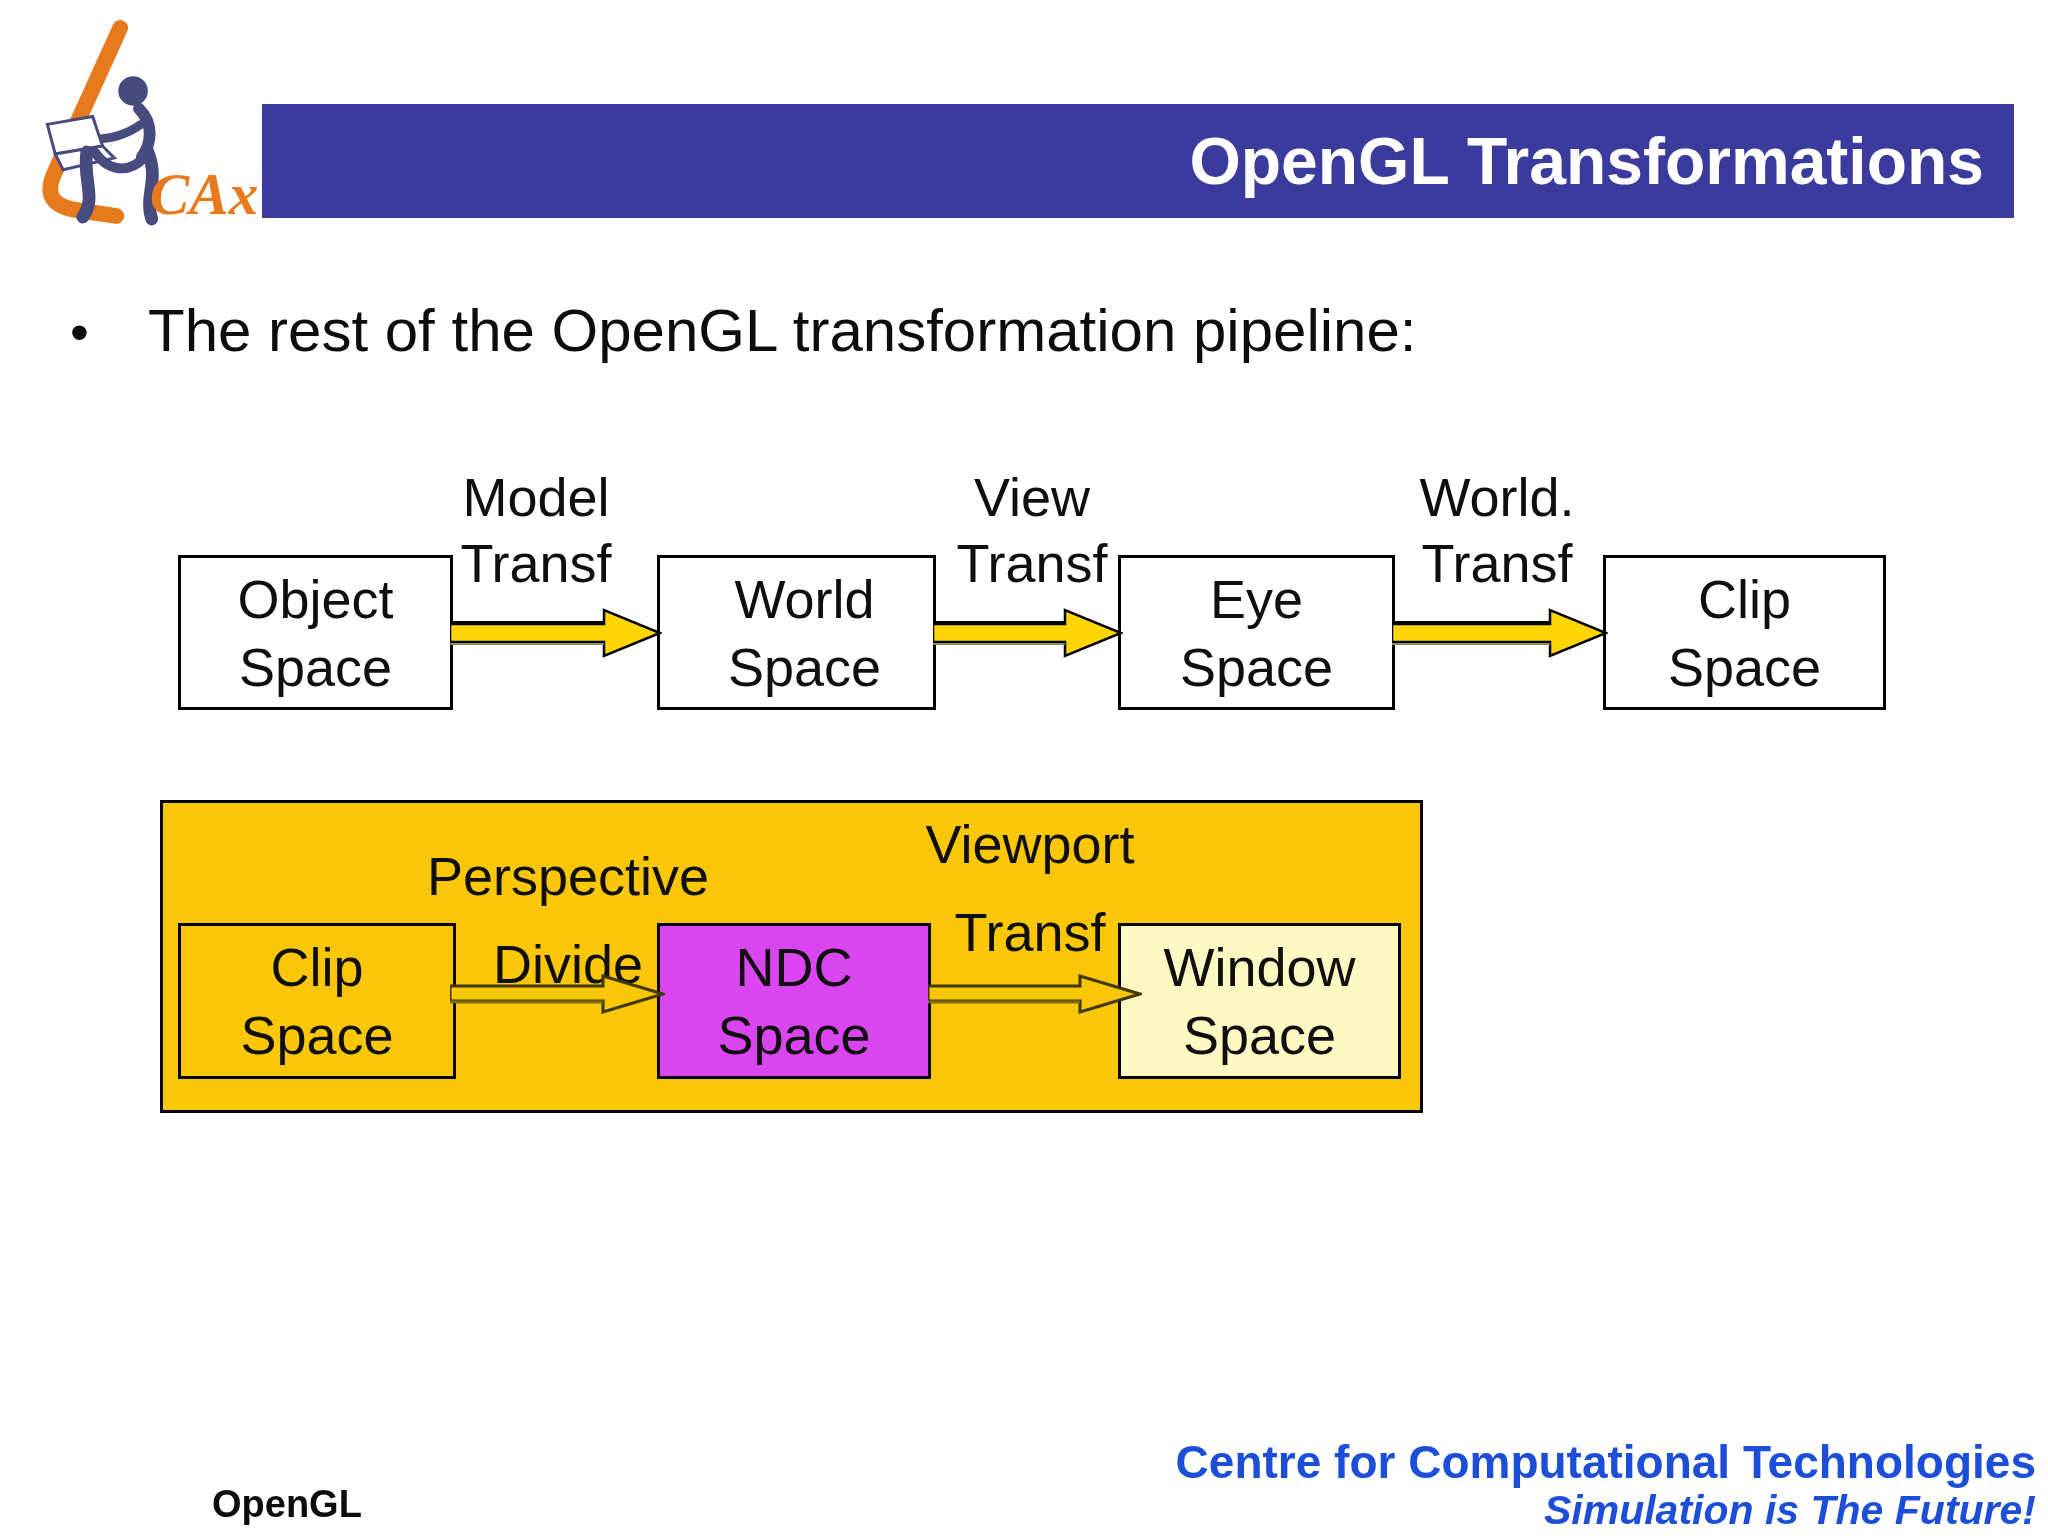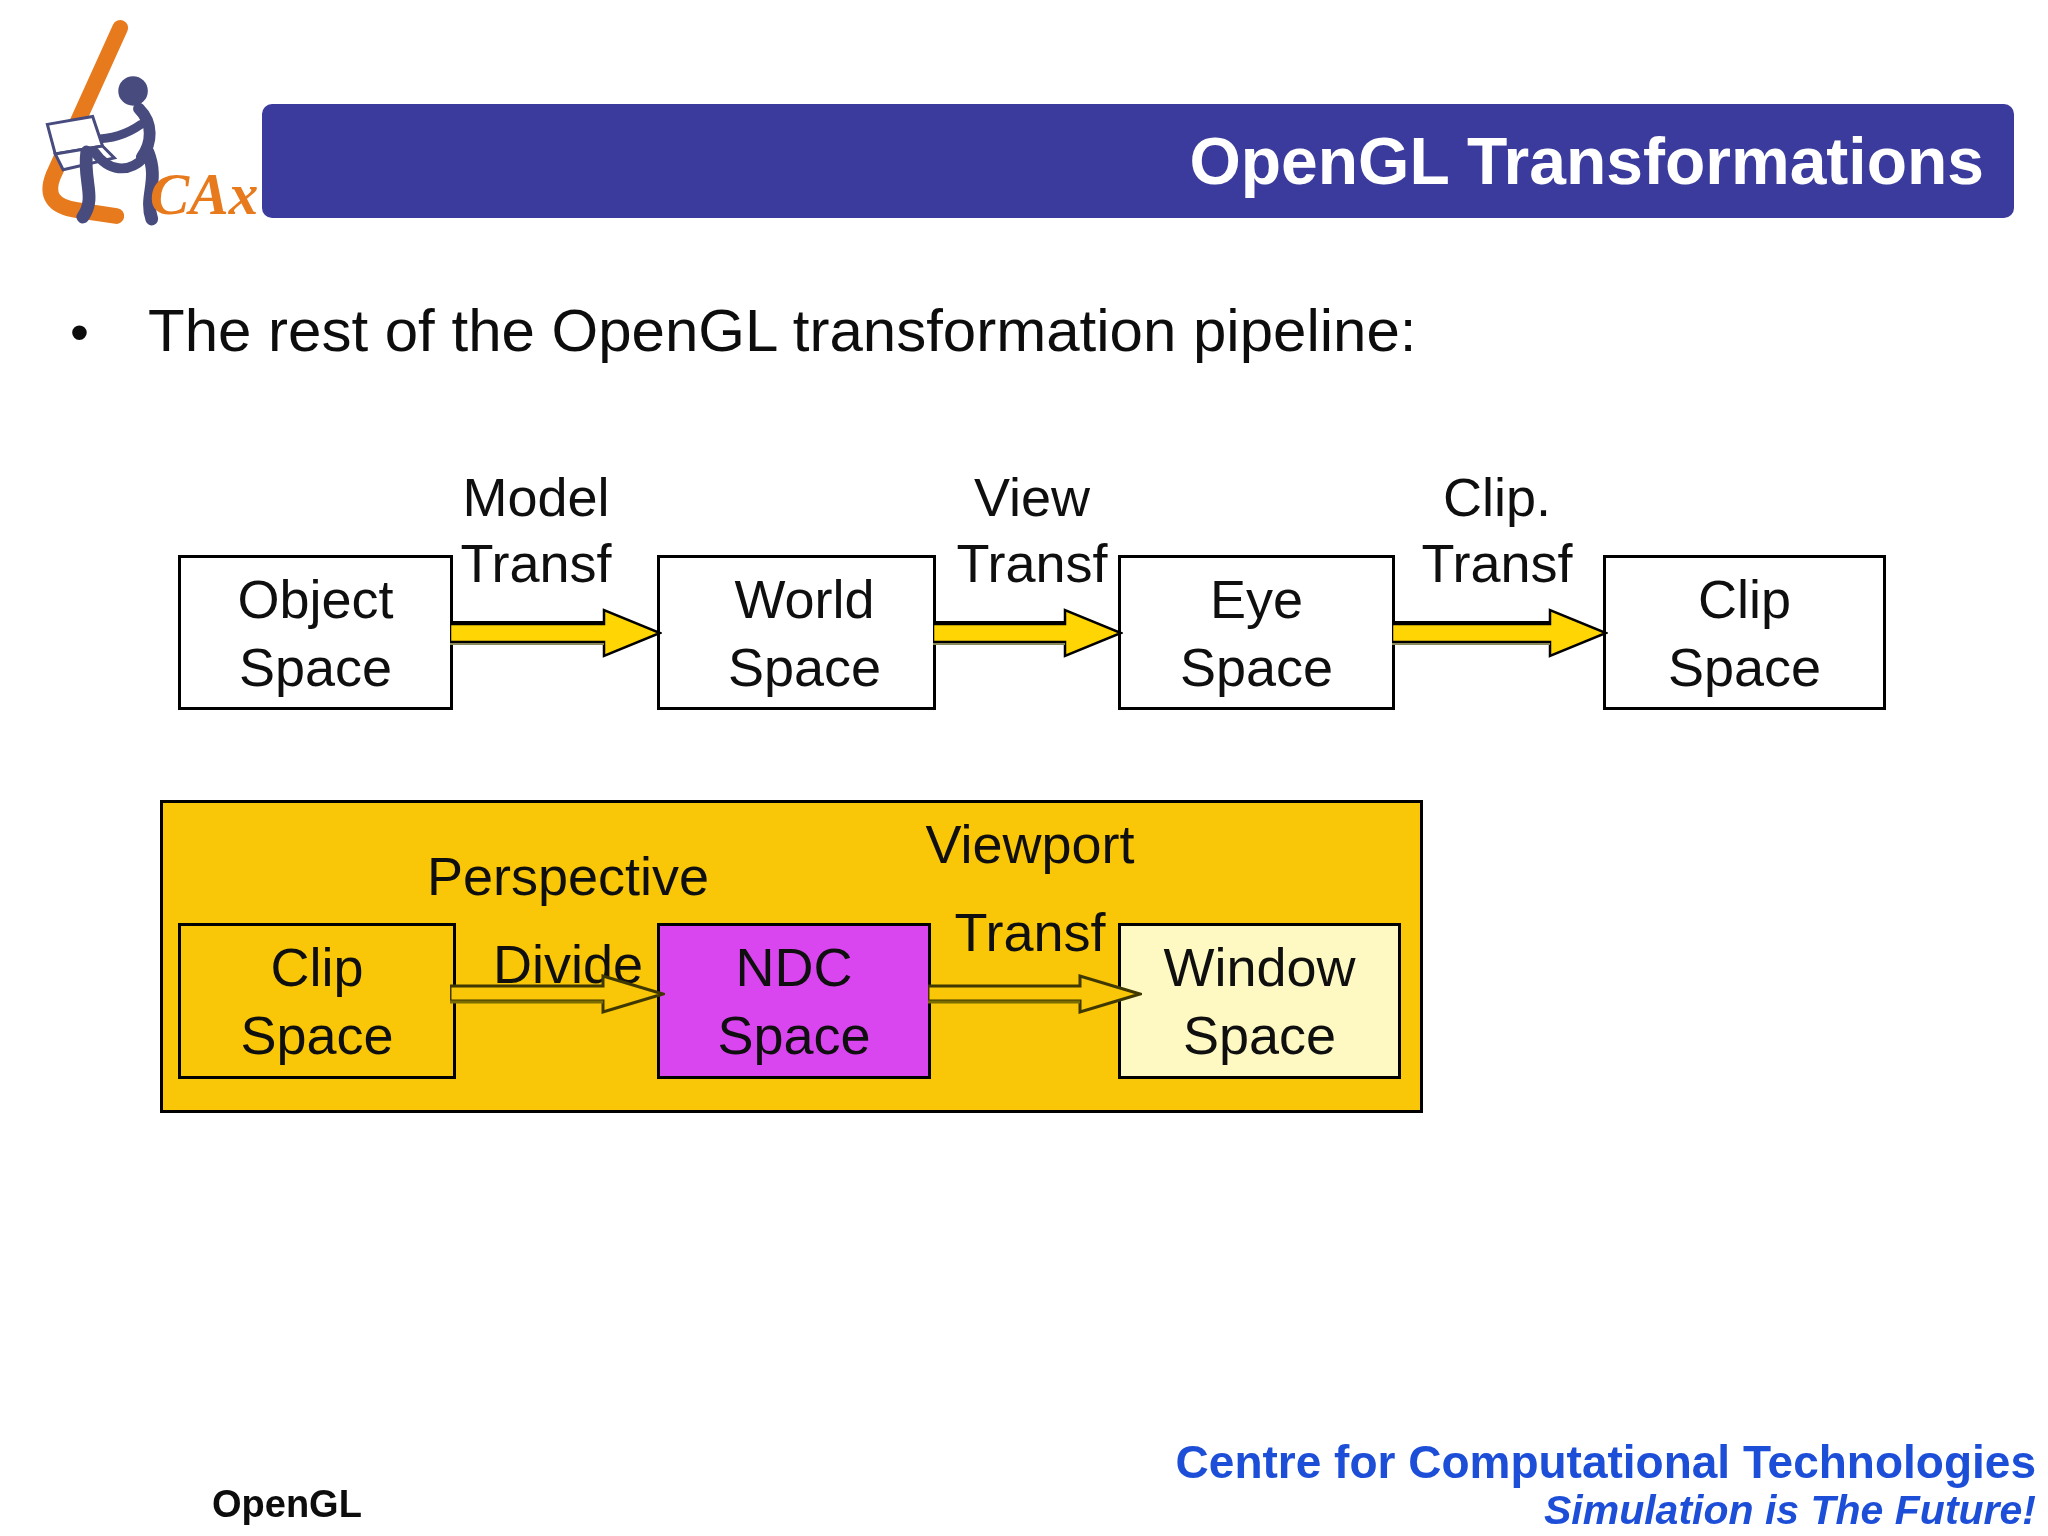--- a/index.html
+++ b/index.html
@@ -6,21 +6,20 @@
   .slide{
     position:relative;width:2048px;height:1536px;background:#ffffff;
     font-family:"Liberation Sans",sans-serif;overflow:hidden;
   }
   
   .titlebar{
     position:absolute;left:262px;top:104px;width:1752px;height:114px;
     background:#3B3B9E;color:#ffffff;font-weight:bold;font-size:66px;
     line-height:114px;text-align:right;padding-right:30px;box-sizing:border-box;
     letter-spacing:0px;
-    border-radius:10px;
   }
   .logo-wrap{position:absolute;left:4px;top:2px;width:266px;height:232px;}
   
   .bullet-line{
     position:absolute;left:70px;top:296px;display:flex;align-items:flex-start;
     font-size:60px;color:#0d0d0d;white-space:nowrap;
   }
   .bullet-line .marker{width:78px;font-size:54px;line-height:72px;}
   
   .dbox{
@@ -115,21 +114,21 @@
 
   <div class="dlabel l0">
     <span>Model</span>
     <span>Transf</span>
   </div>
   <div class="dlabel l1">
     <span>View</span>
     <span>Transf</span>
   </div>
   <div class="dlabel l2">
-    <span>Clip.</span>
+    <span>World.</span>
     <span>Transf</span>
   </div>
 
   <svg class="arrow-svg" style="left:450px;top:603px" width="212" height="60">
     <polygon points="0,21 154,21 154,7 210,30 154,53 154,39 0,39" fill="#FFD503" stroke="#000000" stroke-width="2.5"></polygon>
     <line x1="0" y1="20" x2="154" y2="20" stroke="#000000" stroke-width="4"></line>
     <line x1="0" y1="41" x2="154" y2="41" stroke="#8B8B5A" stroke-width="2"></line>
   </svg>
   <svg class="arrow-svg" style="left:933px;top:603px" width="190" height="60">
     <polygon points="0,21 132,21 132,7 188,30 132,53 132,39 0,39" fill="#FFD503" stroke="#000000" stroke-width="2.5"></polygon>

